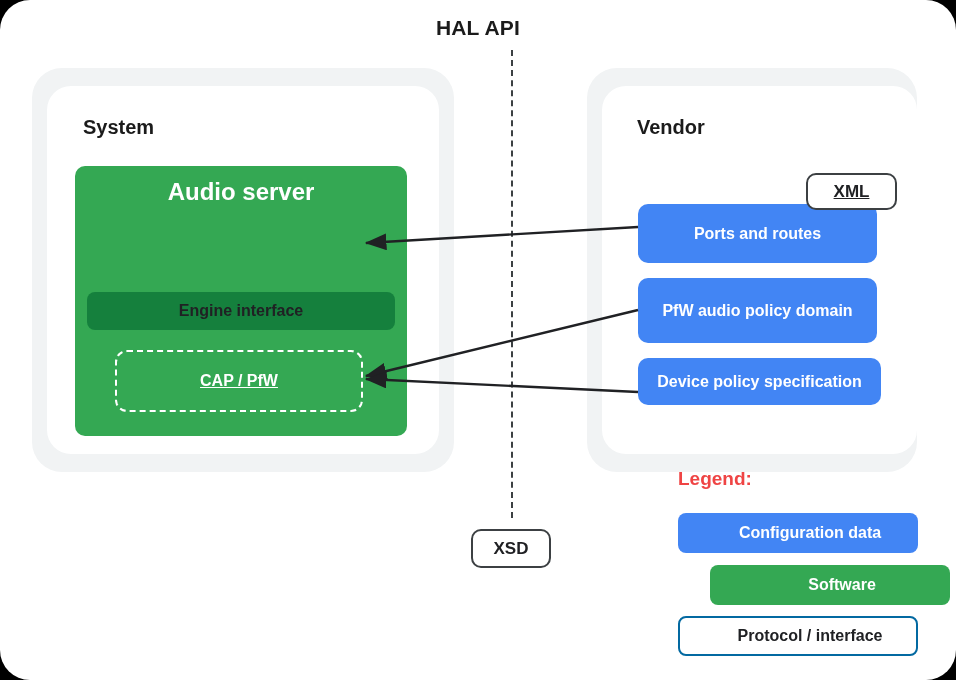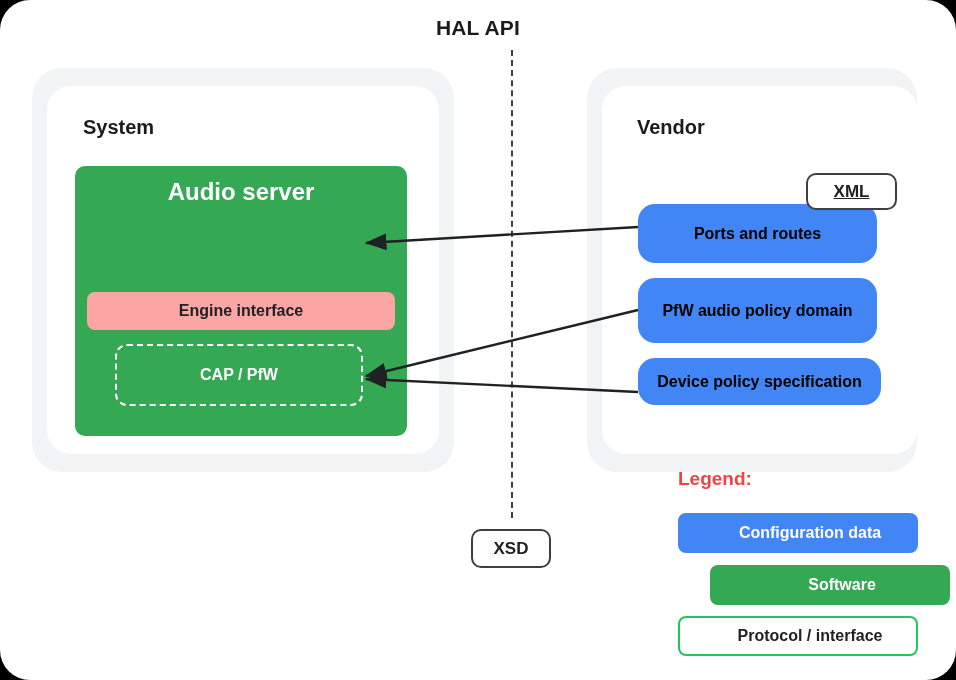--- a/index.html
+++ b/index.html
@@ -99,49 +99,49 @@
     border-radius: 12px;
     display: flex;
     align-items: center;
     justify-content: center;
     color: #ffffff;
     font-size: 16px;
     font-weight: bold;
     box-sizing: border-box;
   }
   #apm-block { top: 47px; }
-  #cap-block { top: 178px; }
+  #cap-block { top: 184px; text-decoration: underline; }
 
   #engine-interface {
     position: absolute;
     left: 12px;
     top: 126px;
     width: 308px;
     height: 38px;
-    background: #fca5a5;
+    background: #15803d;
     border-radius: 8px;
     display: flex;
     align-items: center;
     justify-content: center;
     font-size: 16px;
     font-weight: bold;
     color: #202124;
     box-sizing: border-box;
   }
 
   
   .blue-block {
     position: absolute;
     background: #4285f4;
-    border-radius: 17px;
+    border-radius: 10px;
     display: flex;
     align-items: center;
     justify-content: center;
     text-align: center;
-    color: #000000;
+    color: #ffffff;
     font-size: 16px;
     font-weight: bold;
     line-height: 1.25;
     box-sizing: border-box;
   }
   #blk-ports  { left: 638px; top: 204px; width: 239px; height: 59px; }
   #blk-pfw    { left: 638px; top: 278px; width: 239px; height: 65px; }
   #blk-device { left: 638px; top: 358px; width: 243px; height: 47px; }
 
   
@@ -180,21 +180,21 @@
     align-items: center;
     justify-content: center;
     font-size: 16px;
     font-weight: bold;
     box-sizing: border-box;
     padding-left: 24px;
   }
   #legend-0 { top: 513px; background: #4285f4; color: #ffffff; }
   #legend-1 { top: 565px; background: #34a853; color: #ffffff; margin-left: 32px; }
   #legend-2 { top: 616px; background: #ffffff; color: #202124;
-              border: 2px solid #22c55e; }
+              border: 2px solid #0369a1; }
 
   
   #arrows {
     position: absolute;
     left: 0;
     top: 0;
     width: 956px;
     height: 680px;
     pointer-events: none;
   }

